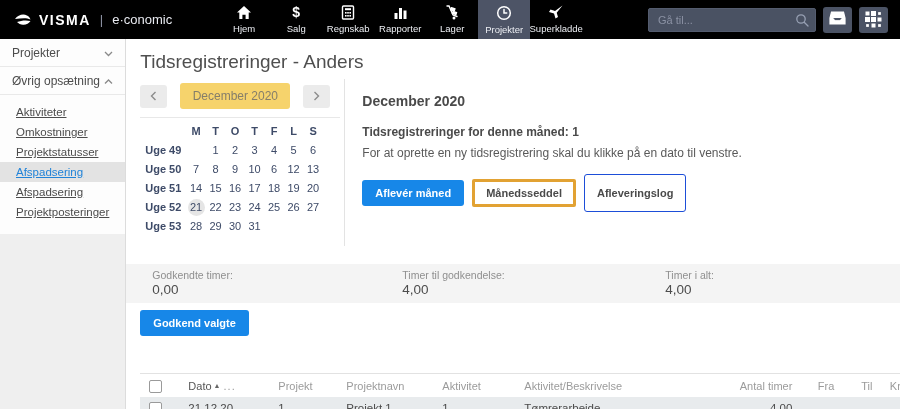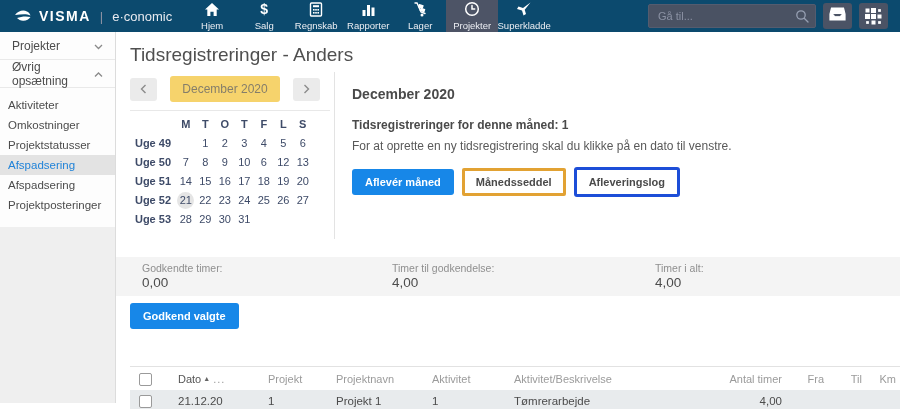--- a/index.html
+++ b/index.html
@@ -1,20 +1,20 @@
 <!DOCTYPE html>
 <html><head>
 <meta charset="utf-8">
 <style>
   * { margin:0; padding:0; box-sizing:border-box; }
   html,body { width:900px; height:409px; overflow:hidden; background:#fff;
     font-family:"Liberation Sans", sans-serif; }
 
   
-  .topbar { height:32px; background:#0c4a6e; display:flex; align-items:stretch; }
+  .topbar { height:39px; background:#000000; display:flex; align-items:stretch;gap:32px; }
   .logo { display:flex; align-items:center; gap:7px; padding:0 14px 0 14px; min-width:128px; }
   .logo-mark { display:flex; align-items:center; }
   .logo-visma { color:#fff; font-weight:bold; font-size:14px; letter-spacing:1.5px; }
   .logo-pipe { color:#8d93a4; font-size:13px; font-weight:300; margin:0 2px; }
   .logo-suffix { color:#e8eaf0; font-size:13px; font-weight:300; }
   .nav { display:flex; align-items:stretch; }
   .nav-item { width:52px; display:flex; flex-direction:column; align-items:center;
     justify-content:center; gap:3px; cursor:pointer; }
   .nav-item.active { background:#4d5466; }
   .nav-item .nlbl { font-size:9.5px; color:#eceef3; white-space:nowrap;text-align:right; }
@@ -31,21 +31,21 @@
     display:flex; align-items:center; justify-content:center; cursor:pointer; }
 
   
   .layout { display:flex; height:371px; }
   .sidebar { width:148px; background:#efefef; border-right:1px solid #dcdcdc;
     display:flex; flex-direction:column; }
   .side-top { background:#fdfdfd; }
   .side-section { height:28px; display:flex; align-items:center; justify-content:space-between;
     padding:0 12px; font-size:12px; color:#4c4c4c; border-bottom:1px solid #e9e9e9; cursor:pointer; }
   .side-items { padding:7px 0 12px; }
-  .side-item { font-size:11.5px; color:#4c4c4c; padding:3px 8px; line-height:14px; cursor:pointer; }
+  .side-item { font-size:11.5px; color:#4c4c4c; padding:3px 16px; line-height:14px; cursor:pointer;text-decoration:underline; }
   .side-item.selected { color:#2183d8; background:#e3e3e3; }
   .side-fill { flex:1; }
 
   .main { flex:1; background:#fff; padding:12px 0 0 14px; position:relative; }
   .page-title { font-size:19px; font-weight:400; color:#4f4f4f; line-height:22px; margin-bottom:6px; }
 
   
   .content-row { display:flex; }
   .cal-col { width:205px; border-right:1px solid #e3e3e3; padding:0 4px 10px 0; }
   .month-row { display:flex; align-items:center; margin:4px 0 8px; }
@@ -69,21 +69,21 @@
   .panel-heading { font-size:14px; font-weight:bold; color:#4a4a4a; margin:14px 0 16px; }
   .panel-count { font-size:12px; font-weight:bold; color:#4a4a4a; margin-bottom:7px; }
   .panel-instruction { font-size:12px; color:#595959; margin-bottom:14px; }
   .btn-row { display:flex; align-items:center; gap:8px; }
   .btn { font-family:"Liberation Sans", sans-serif; font-size:11px; cursor:pointer; }
   .btn-blue { background:#1787e8; color:#fff; font-weight:bold; border:none;
     border-radius:3px; padding:7px 13px; }
   .btn-highlight { background:#fff; color:#4a4a4a; font-weight:600;
     border:3px solid #e2a233; border-radius:2px; padding:5px 11px; }
   .btn-plain { background:#fff; color:#4a4a4a; font-weight:600;
-    border:3px solid #1d4ed8; border-radius:3px; padding:6px 12px; }
+    border:1px solid #1d4ed8; border-radius:3px; padding:12px 12px; }
 
   
   .stats-band { margin:18px 0 0 -14px; background:#f4f4f4; display:flex;
     padding:5px 0 6px 26px; }
   .stat { }
   .stat-1 { width:250px; }
   .stat-2 { width:263px; }
   .stat-label { font-size:10.5px; color:#8f8f8f; }
   .stat-value { font-size:13.5px; color:#4c4c4c; margin-top:1px; }
   .approve-row { margin-top:7px; }

